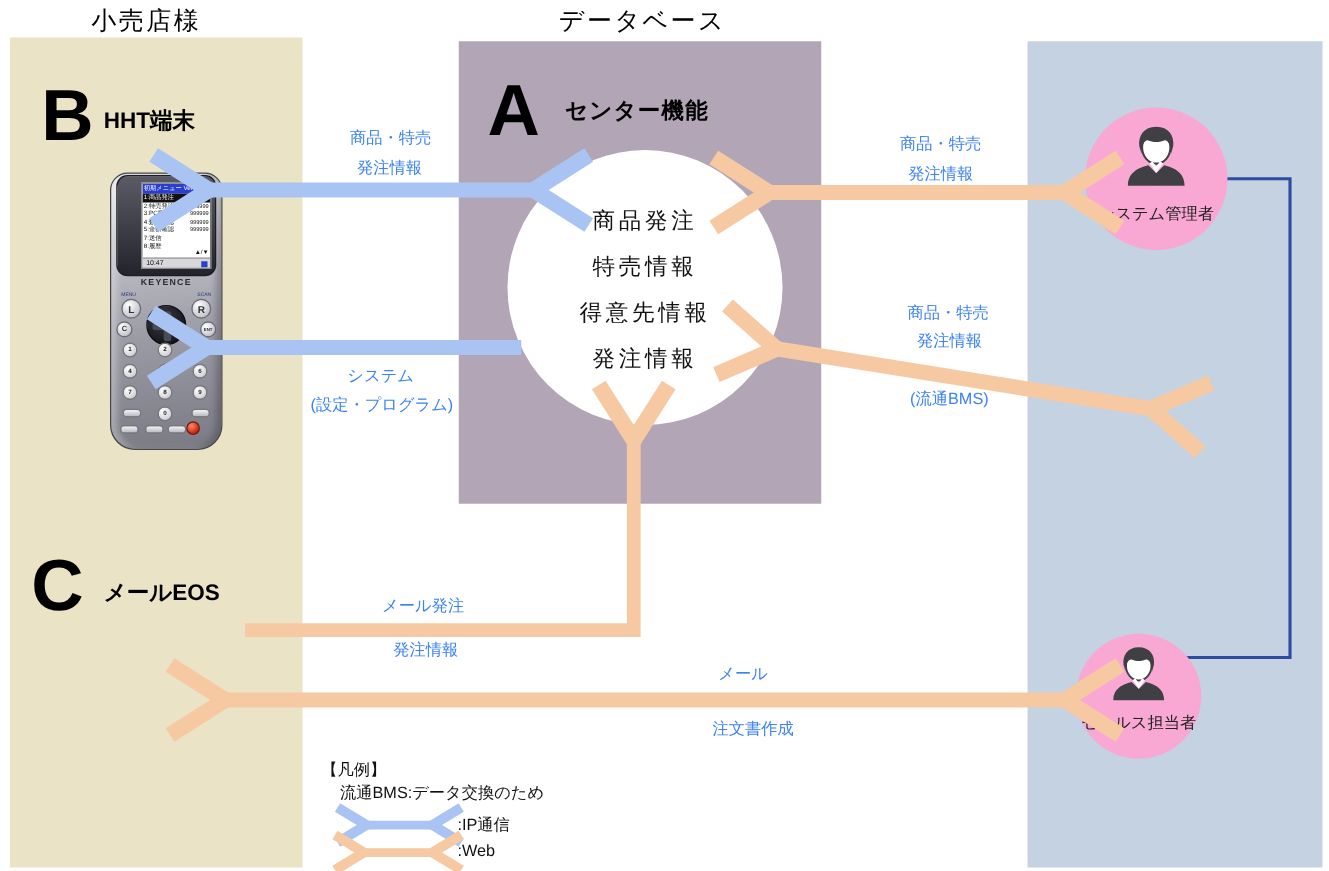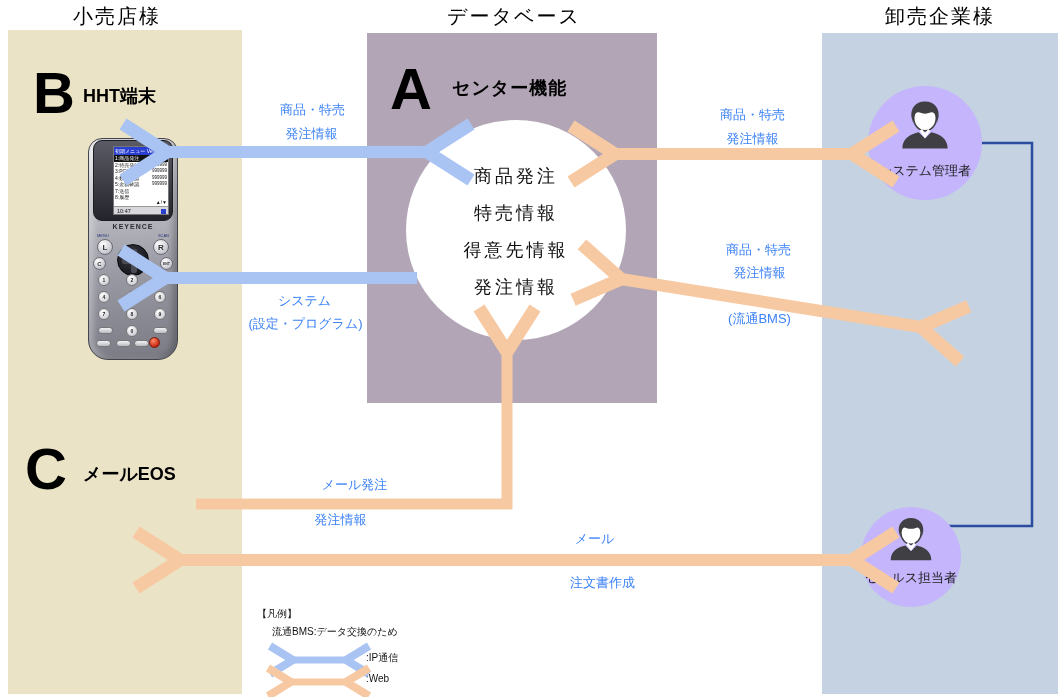--- a/index.html
+++ b/index.html
@@ -15,27 +15,27 @@
   .region-title { position:absolute; transform:translateX(-50%); font-size:20px; font-weight:normal;
                   letter-spacing:2px; white-space:nowrap; }
   .big-letter   { position:absolute; font-size:58px; font-weight:bold; line-height:1; }
   .section-label{ position:absolute; font-size:18px; font-weight:bold; white-space:nowrap; }
 
   .center-circle { position:absolute; left:406px; top:120px; width:220px; height:220px;
                    border-radius:50%; background:#fff; }
   .center-lines  { position:absolute; top:38px; left:0; width:100%; text-align:center; }
   .center-lines .cline { height:37px; line-height:37px; font-size:18px; letter-spacing:3px; color:#111; }
 
-  .actor { position:absolute; border-radius:50%; background:#c4b5fd; }
+  .actor { position:absolute; border-radius:50%; background:#f9a8d4; }
   .actor .icon { position:absolute; }
   .actor-label { position:absolute; left:0; width:100%; text-align:center; font-size:13px;
                  color:#222; white-space:nowrap; }
 
   .lbl { position:absolute; transform:translateX(-50%); font-size:13px; color:#3b82f6; white-space:nowrap;padding-left:25px; }
-  .lbl-left { position:absolute; font-size:10px; color:#111; white-space:nowrap; }
+  .lbl-left { position:absolute; font-size:13px; color:#111; white-space:nowrap; }
 
   svg.layer { position:absolute; left:0; top:0; pointer-events:none; }
 
   
   .device { position:absolute; left:88px; top:138px; width:90px; height:222px; }
   .dev-body { position:absolute; inset:0; border-radius:14px 14px 20px 20px; border:1px solid #44454c;
               background:linear-gradient(175deg,#eeeef2 0%,#c2c2ca 25%,#9a9aa4 60%,#7a7a84 100%);
               box-shadow:inset -4px 0 6px rgba(0,0,0,.25), inset 4px 0 6px rgba(255,255,255,.35); }
   .dev-bezel { position:absolute; left:5px; top:2px; width:80px; height:81px; border-radius:9px;
                background:linear-gradient(#5a5b64,#23242b); border:1px solid #1c1d22; }
@@ -184,39 +184,38 @@
     <div class="dev-pill" style="left:10px;top:189px;"></div>
     <div class="dev-pill" style="left:65px;top:189px;"></div>
     <div class="dev-pill" style="left:8px; top:202px;"></div>
     <div class="dev-pill" style="left:28px;top:202px;"></div>
     <div class="dev-pill" style="left:46px;top:202px;"></div>
     <div class="dev-red"></div>
   </div>
 
   <div class="region-title" style="left:117px;top:3px;">小売店様</div>
   <div class="region-title" style="left:514px;top:3px;">データベース</div>
-  <div class="region-title" style="left:940px;top:3px;">卸売企業様</div>
 
   <div class="big-letter" style="left:33px;top:64px;">B</div>
   <div class="section-label" style="left:83px;top:84px;">HHT端末</div>
   <div class="big-letter" style="left:390px;top:60px;">A</div>
   <div class="section-label" style="left:452px;top:76px;letter-spacing:1px;">センター機能</div>
   <div class="big-letter" style="left:25px;top:440px;">C</div>
   <div class="section-label" style="left:83px;top:462px;">メールEOS</div>
 
   <div class="lbl" style="left:300px;top:101px;">商品・特売</div>
   <div class="lbl" style="left:299px;top:125px;">発注情報</div>
   <div class="lbl" style="left:292px;top:292px;">システム</div>
   <div class="lbl" style="left:293px;top:315px;">(設定・プログラム)</div>
   <div class="lbl" style="left:740px;top:106px;">商品・特売</div>
   <div class="lbl" style="left:740px;top:130px;">発注情報</div>
   <div class="lbl" style="left:746px;top:241px;">商品・特売</div>
   <div class="lbl" style="left:747px;top:264px;">発注情報</div>
   <div class="lbl" style="left:747px;top:310px;">(流通BMS)</div>
-  <div class="lbl" style="left:342px;top:476px;">メール発注</div>
+  <div class="lbl" style="left:326px;top:476px;">メール発注</div>
   <div class="lbl" style="left:328px;top:511px;">発注情報</div>
   <div class="lbl" style="left:582px;top:530px;">メール</div>
   <div class="lbl" style="left:590px;top:574px;">注文書作成</div>
 
   <div class="lbl-left" style="left:257px;top:607px;">【凡例】</div>
   <div class="lbl-left" style="left:272px;top:625px;">流通BMS:データ交換のため</div>
   <div class="lbl-left" style="left:366px;top:651px;">:IP通信</div>
   <div class="lbl-left" style="left:366px;top:673px;">:Web</div>
 
   <svg class="layer" width="1063" height="697">

